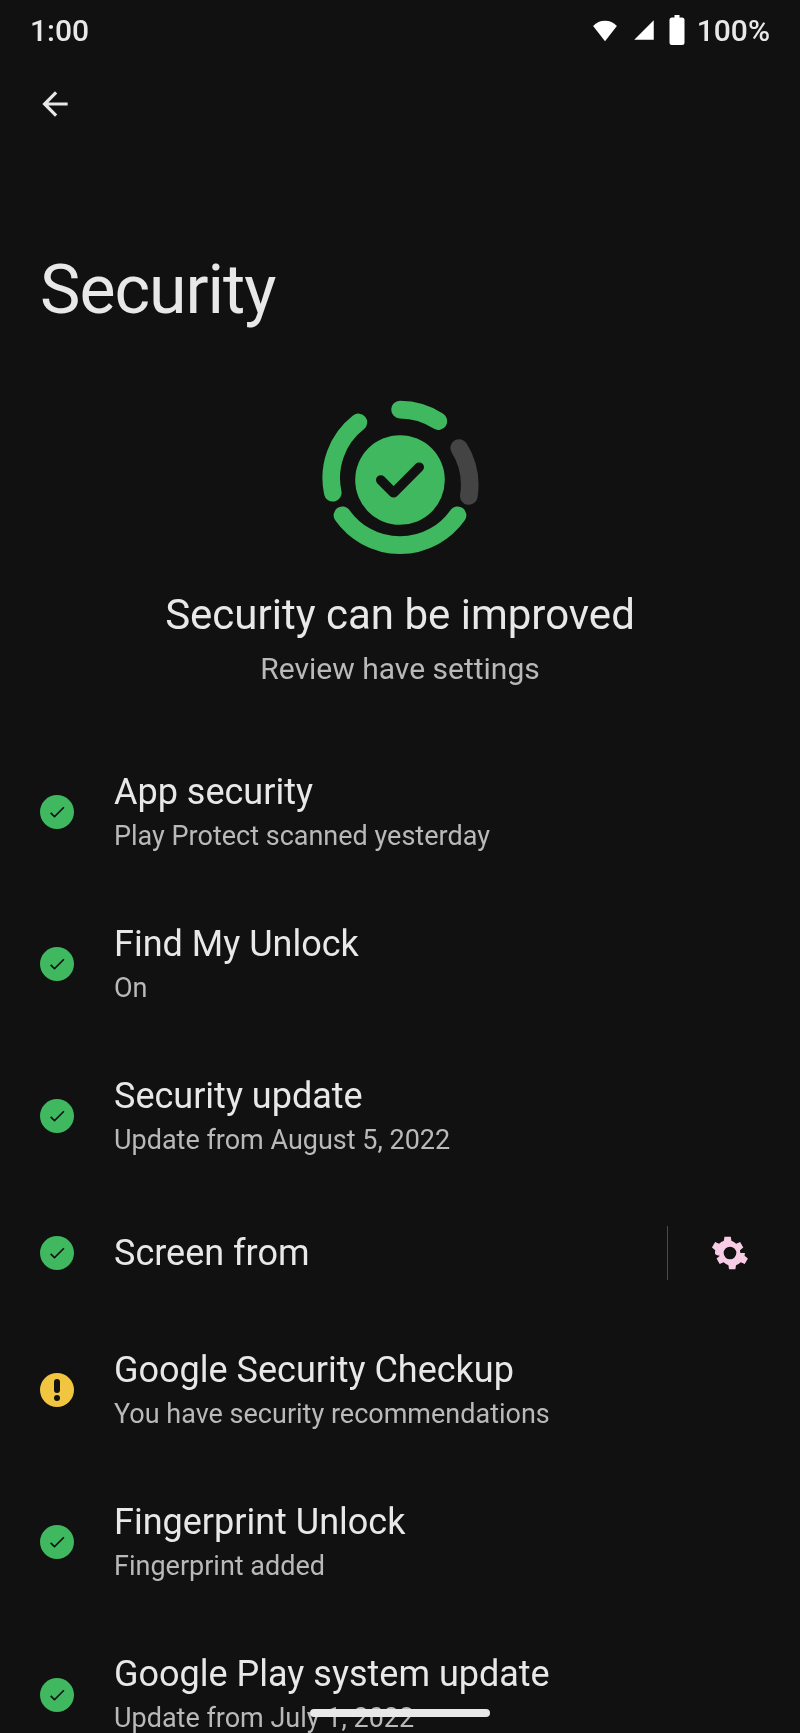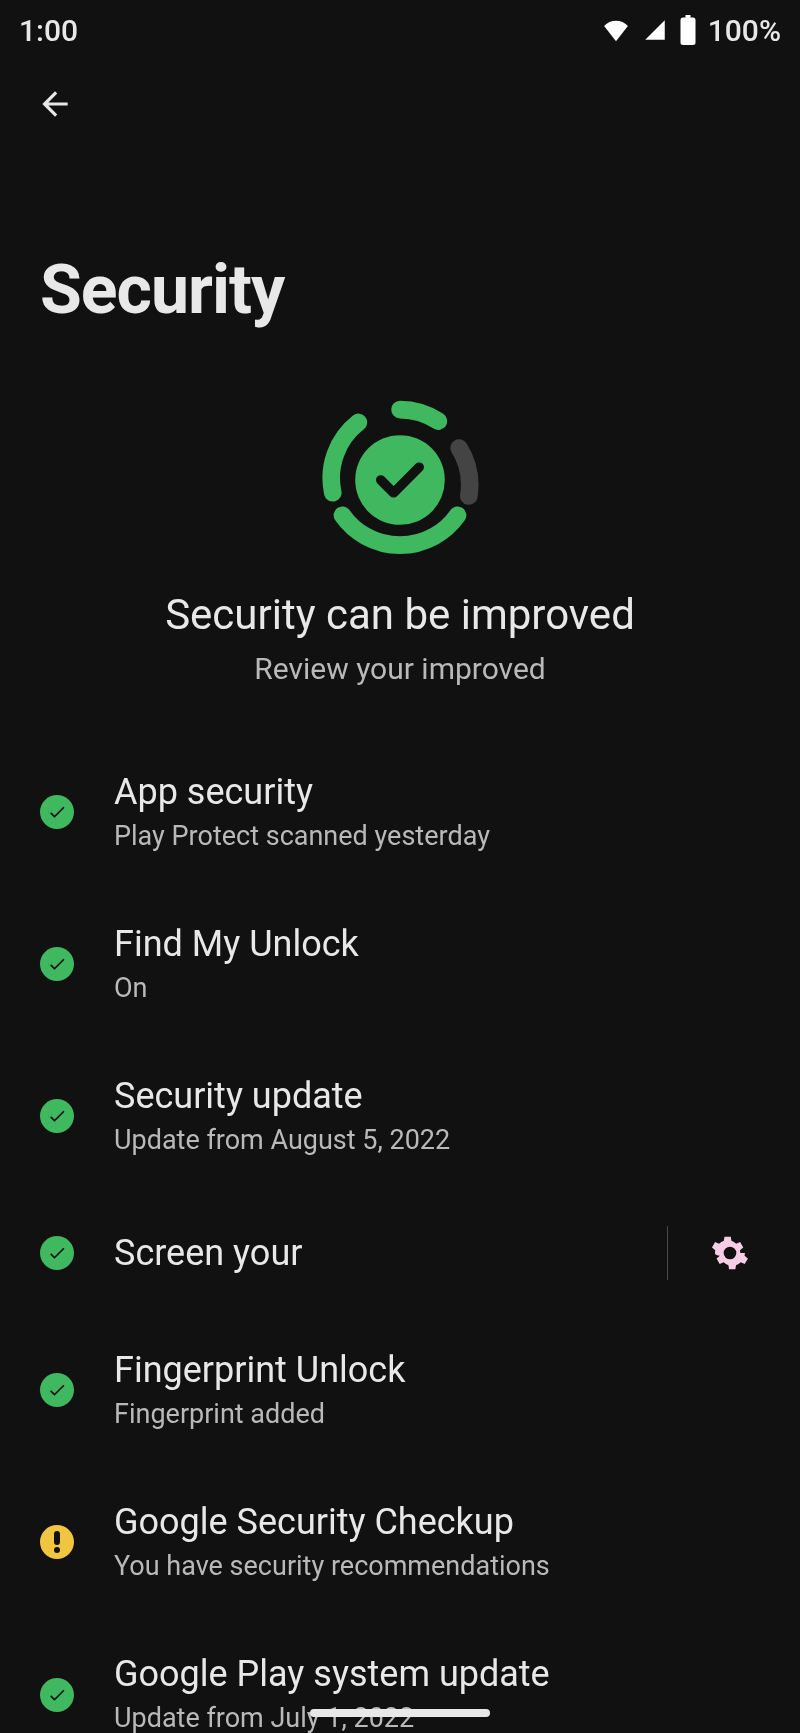--- a/index.html
+++ b/index.html
@@ -12,39 +12,39 @@
     overflow: hidden;
     position: relative;
   }
 
   
   .status-bar {
     height: 60px;
     display: flex;
     align-items: center;
     justify-content: space-between;
-    padding: 0 19px;
+    padding: 0 30px;
     font-size: 30px;
     font-weight: 500;
   }
   .status-right { display: flex; align-items: center; gap: 11px; }
   .status-right svg { fill: #fff; display: block; }
 
   
   .toolbar { padding: 20px 30px 10px 30px; }
   .back-btn {
     background: none; border: none; cursor: pointer;
     width: 50px; height: 50px; display: flex;
     align-items: center; justify-content: center;
   }
 
   
   .page-title {
     font-size: 68px;
-    font-weight: 700;
+    font-weight: 400;
     padding: 110px 40px 50px 40px;
     letter-spacing: -1px;
   }
 
   
   .summary {
     display: flex;
     flex-direction: column;
     align-items: center;
     padding: 20px 0 50px 0;
@@ -136,21 +136,21 @@
     <svg viewBox="0 0 100 100">
       <path d="M50 6 a44 44 0 0 1 24 7.2" fill="none" stroke="#3fb85f" stroke-width="11" stroke-linecap="round"></path>
       <path d="M87 30 a44 44 0 0 1 6 30" fill="none" stroke="#444" stroke-width="11" stroke-linecap="round"></path>
       <path d="M86 72 a44 44 0 0 1 -72 0" fill="none" stroke="#3fb85f" stroke-width="11" stroke-linecap="round"></path>
       <path d="M8 58 a44 44 0 0 1 16 -44" fill="none" stroke="#3fb85f" stroke-width="11" stroke-linecap="round"></path>
       <circle cx="50" cy="50" r="28" fill="#3fb85f"></circle>
       <path d="M38 50 l8 8 l16 -16" fill="none" stroke="#111" stroke-width="6" stroke-linecap="round" stroke-linejoin="round"></path>
     </svg>
   </span>
   <div class="summary-title">Security can be improved</div>
-  <div class="summary-sub">Review your improved</div>
+  <div class="summary-sub">Review have settings</div>
 </div>
 
 <div class="list" id="security-list">
     <div class="row">
       <span class="status-icon status-ok">
         <svg viewBox="0 0 24 24" fill="#111">
           <path d="M9 16.17l-3.88-3.88L3.7 13.7 9 19l12-12-1.41-1.41z"></path>
         </svg>
       </span>
       <div class="row-text">
@@ -180,58 +180,58 @@
         <div class="row-sub">Update from August 5, 2022</div>
       </div>
     </div>
     <div class="row">
       <span class="status-icon status-ok">
         <svg viewBox="0 0 24 24" fill="#111">
           <path d="M9 16.17l-3.88-3.88L3.7 13.7 9 19l12-12-1.41-1.41z"></path>
         </svg>
       </span>
       <div class="row-text">
-        <div class="row-title">Screen your</div>
+        <div class="row-title">Screen from</div>
       </div>
       <div class="divider-vert"></div>
       <button class="gear-btn">
         <svg viewBox="0 0 24 24">
           <path d="M12 8a4 4 0 1 0 0 8 4 4 0 0 0 0-8zm9.4 4c0 .6-.1 1.2-.2 1.8l2.1 1.6-2 3.5-2.5-1a7.8 7.8 0 0 1-3 1.8l-.4 2.6h-4l-.4-2.6a7.8 7.8 0 0 1-3-1.8l-2.5 1-2-3.5 2.1-1.6C2.6 13.2 2.5 12.6 2.5 12s.1-1.2.2-1.8L.6 8.6l2-3.5 2.5 1a7.8 7.8 0 0 1 3-1.8L8.5 1.7h4l.4 2.6a7.8 7.8 0 0 1 3 1.8l2.5-1 2 3.5-2.1 1.6c.1.6.2 1.2.2 1.8z"></path>
         </svg>
       </button>
     </div>
     <div class="row">
-      <span class="status-icon status-ok">
-        <svg viewBox="0 0 24 24" fill="#111">
-          <path d="M9 16.17l-3.88-3.88L3.7 13.7 9 19l12-12-1.41-1.41z"></path>
-        </svg>
-      </span>
-      <div class="row-text">
-        <div class="row-title">Fingerprint Unlock</div>
-        <div class="row-sub">Fingerprint added</div>
-      </div>
-    </div>
-    <div class="row">
       <span class="status-icon status-warn">
         <svg viewBox="0 0 6 22" fill="#111">
           <rect x="0" y="0" width="6" height="14" rx="3"></rect>
           <circle cx="3" cy="19" r="3"></circle>
         </svg>
       </span>
       <div class="row-text">
         <div class="row-title">Google Security Checkup</div>
         <div class="row-sub">You have security recommendations</div>
       </div>
     </div>
     <div class="row">
       <span class="status-icon status-ok">
         <svg viewBox="0 0 24 24" fill="#111">
           <path d="M9 16.17l-3.88-3.88L3.7 13.7 9 19l12-12-1.41-1.41z"></path>
         </svg>
       </span>
       <div class="row-text">
+        <div class="row-title">Fingerprint Unlock</div>
+        <div class="row-sub">Fingerprint added</div>
+      </div>
+    </div>
+    <div class="row">
+      <span class="status-icon status-ok">
+        <svg viewBox="0 0 24 24" fill="#111">
+          <path d="M9 16.17l-3.88-3.88L3.7 13.7 9 19l12-12-1.41-1.41z"></path>
+        </svg>
+      </span>
+      <div class="row-text">
         <div class="row-title">Google Play system update</div>
         <div class="row-sub">Update from July 1, 2022</div>
       </div>
     </div>
   </div>
 
 <div class="nav-pill"></div>
 
 </body></html>

